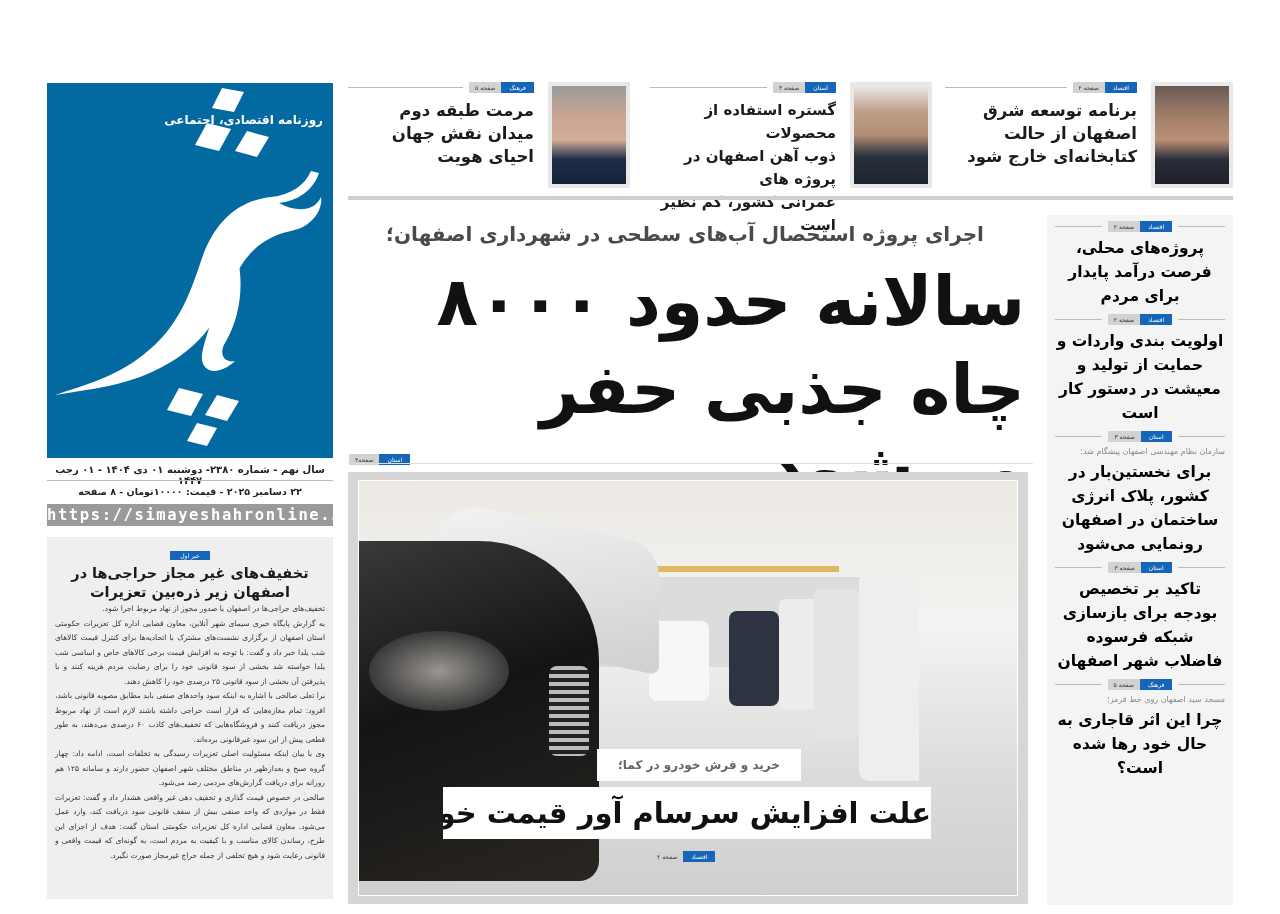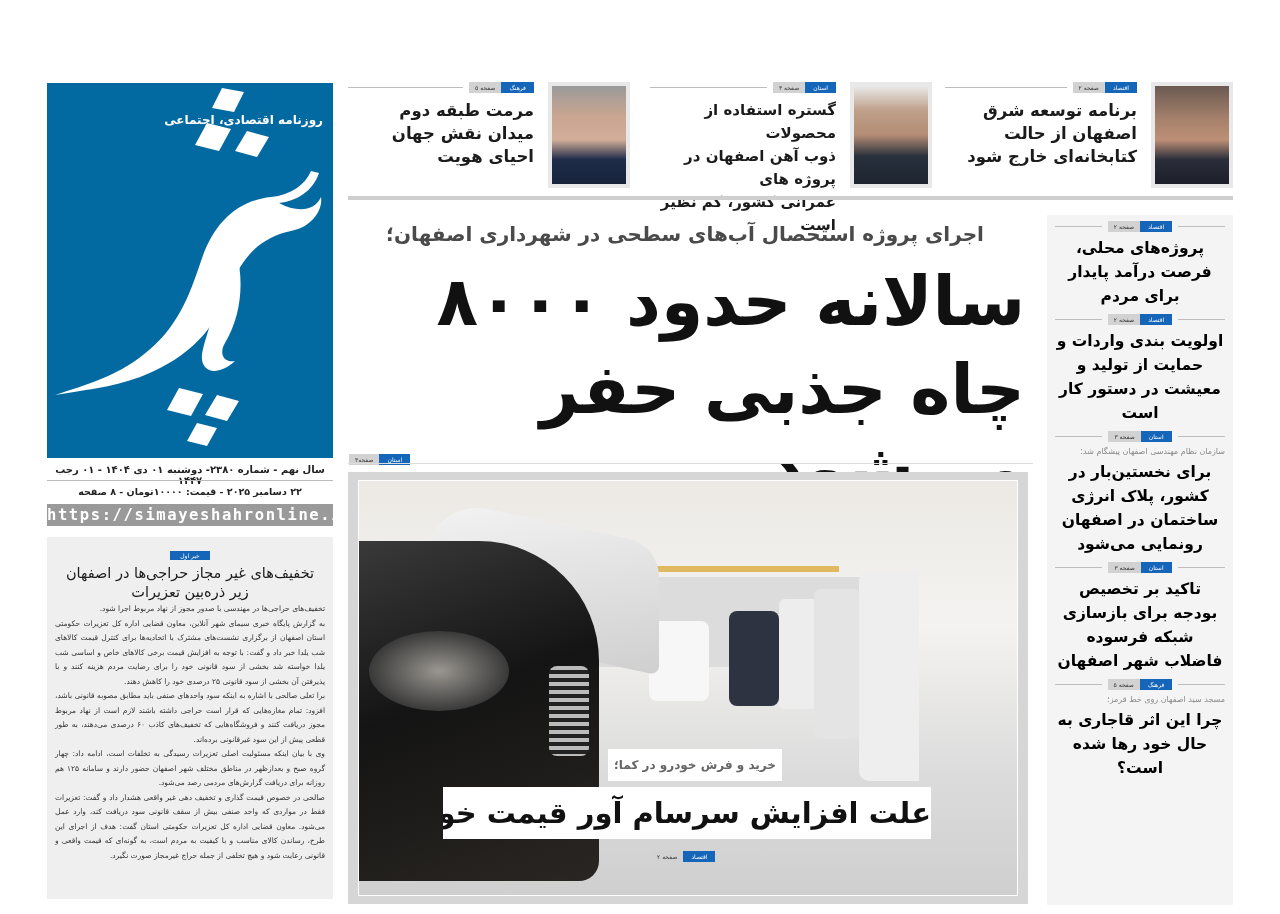--- a/index.html
+++ b/index.html
@@ -25,32 +25,32 @@
   
   .mast { position: absolute; left: 47px; top: 83px; width: 286px; height: 375px; background: #0369a1; overflow: hidden; }
   .mast .sub { position: absolute; right: 10px; top: 30px; color: #fff; font-weight: bold; font-size: 12px; }
   .issue { position: absolute; left: 47px; width: 286px; text-align: center; font-size: 10px; font-weight: bold; color: #222; }
   .url { position: absolute; left: 47px; top: 504px; width: 286px; height: 22px; background: #9a9a9a; color: #fff; font-family: "DejaVu Sans Mono", monospace; font-weight: bold; font-size: 15.5px; letter-spacing: 1.6px; line-height: 22px; text-align: center; direction: ltr; }
 
   
   .firstnews { position: absolute; left: 47px; top: 537px; width: 286px; height: 362px; background: #efefef; padding: 6px 8px; }
   .firstnews .kick { text-align: center; }
   .firstnews .kick span { display: inline-block; background: #1565b8; color: #fff; font-size: 6px; padding: 1px 10px; }
-  .firstnews h3 { text-align: center; font-size: 14.5px; line-height: 19px; font-weight: normal; margin-top: 2px; color: #1b1b1b; }
+  .firstnews h3 { text-align: center; font-size: 14.5px; line-height: 19px; font-weight: bold; margin-top: 2px; color: #1b1b1b; }
   .firstnews p { font-size: 7.5px; line-height: 14.5px; text-align: justify; color: #333; }
 
   
   .kicker { position: absolute; left: 345px; width: 680px; top: 222px; text-align: center; font-weight: bold; font-size: 20px; color: #4a4a4a; }
   .bigline { position: absolute; left: 345px; width: 680px; text-align: right; font-weight: bold; font-size: 68px; color: #111; letter-spacing: -1px; }
 
   
   .photo-frame { position: absolute; left: 348px; top: 472px; width: 680px; height: 432px; background: #d6d6d6; padding: 8px 10px; }
   .photo-inner { position: relative; width: 100%; height: 100%; overflow: hidden;
     background: linear-gradient(180deg, #ece9e4 0%, #f4f3f1 35%, #dcdcdc 70%, #cfcfcf 100%); border: 1px solid #fff; }
-  .photo-caption-kick { position: absolute; left: 238px; top: 268px; width: 174px; height: 32px; background: #fff; color: #666; font-size: 12px; font-weight: bold; line-height: 32px; text-align: center; margin-left: 11px; }
+  .photo-caption-kick { position: absolute; left: 238px; top: 268px; width: 204px; height: 32px; background: #fff; color: #666; font-size: 12px; font-weight: bold; line-height: 32px; text-align: center; }
   .photo-caption { position: absolute; left: 84px; top: 306px; width: 488px; height: 52px; background: #fff; color: #111; font-size: 29px; font-weight: bold; line-height: 52px; text-align: center; white-space: nowrap; overflow: hidden; }
 
   
   .rightcol { position: absolute; left: 1047px; top: 215px; width: 186px; height: 690px; background: #f4f4f4; padding: 6px 8px; }
   .ritem { margin-bottom: 6px; }
   .ritem .kick2 { font-size: 8px; color: #888; text-align: right; margin-top: 5px; }
   .ritem .rh { font-size: 15.5px; font-weight: bold; line-height: 24px; text-align: center; margin-top: 4px; color: #000000; }
   .hr-top { position: absolute; left: 348px; top: 196px; width: 885px; height: 4px; background: #cfcfcf; }
 </style>
 </head>
@@ -135,21 +135,21 @@
 </div>
 
 <div class="issue" style="top:464px;">سال نهم - شماره ۲۳۸۰- دوشنبه ۰۱ دی ۱۴۰۴ - ۰۱ رجب ۱۴۴۷</div>
 <div style="position:absolute;left:47px;top:480px;width:286px;height:1px;background:#bbb;"></div>
 <div class="issue" style="top:486px; font-size:9.5px;">۲۲ دسامبر ۲۰۲۵ - قیمت: ۱۰۰۰۰تومان - ۸ صفحه</div>
 <div class="url">https://simayeshahronline.ir</div>
 
 <div class="firstnews">
   <div class="kick"><span>خبر اول</span></div>
   <h3>تخفیف‌های غیر مجاز حراجی‌ها در اصفهان زیر ذره‌بین تعزیرات</h3>
-  <p>تخفیف‌های حراجی‌ها در مهندسی با صدور مجوز از نهاد مربوط اجرا شود.</p>
+  <p>تخفیف‌های حراجی‌ها در اصفهان با صدور مجوز از نهاد مربوط اجرا شود.</p>
   <p>به گزارش پایگاه خبری سیمای شهر آنلاین، معاون قضایی اداره کل تعزیرات حکومتی استان اصفهان از برگزاری نشست‌های مشترک با اتحادیه‌ها برای کنترل قیمت کالاهای شب یلدا خبر داد و گفت: با توجه به افزایش قیمت برخی کالاهای خاص و اساسی شب یلدا خواسته شد بخشی از سود قانونی خود را برای رضایت مردم هزینه کنند و با پذیرفتن آن بخشی از سود قانونی ۲۵ درصدی خود را کاهش دهند.</p>
   <p>برا تعلی صالحی با اشاره به اینکه سود واحدهای صنفی باید مطابق مصوبه قانونی باشد، افزود: تمام مغازه‌هایی که قرار است حراجی داشته باشند لازم است از نهاد مربوط مجوز دریافت کنند و فروشگاه‌هایی که تخفیف‌های کاذب ۶۰ درصدی می‌دهند، به طور قطعی پیش از این سود غیرقانونی برده‌اند.</p>
   <p>وی با بیان اینکه مسئولیت اصلی تعزیرات رسیدگی به تخلفات است، ادامه داد: چهار گروه صبح و بعدازظهر در مناطق مختلف شهر اصفهان حضور دارند و سامانه ۱۲۵ هم روزانه برای دریافت گزارش‌های مردمی رصد می‌شود.</p>
   <p>صالحی در خصوص قیمت گذاری و تخفیف دهی غیر واقعی هشدار داد و گفت: تعزیرات فقط در مواردی که واحد صنفی بیش از سقف قانونی سود دریافت کند، وارد عمل می‌شود. معاون قضایی اداره کل تعزیرات حکومتی استان گفت: هدف از اجرای این طرح، رساندن کالای مناسب و با کیفیت به مردم است، به گونه‌ای که قیمت واقعی و قانونی رعایت شود و هیچ تخلفی از جمله حراج غیرمجاز صورت نگیرد.</p>
 </div>
 
 <div class="kicker">اجرای پروژه استحصال آب‌های سطحی در شهرداری اصفهان؛</div>
 <div class="bigline" style="top:262px;">سالانه حدود ۸۰۰۰</div>
 <div class="bigline" style="top:350px;">چاه جذبی حفر می‌شود</div>
 <div class="abs" style="left:349px; top:447px;">

